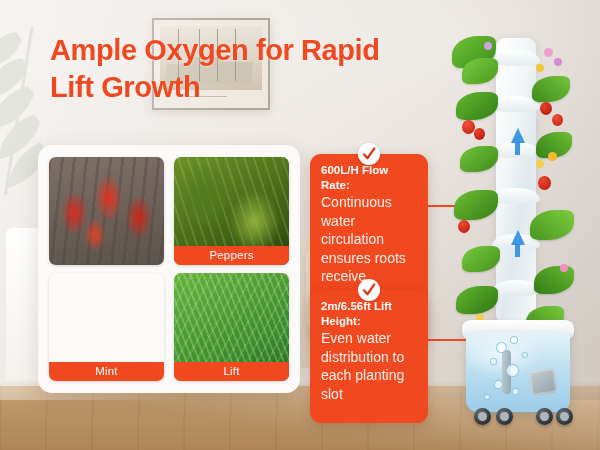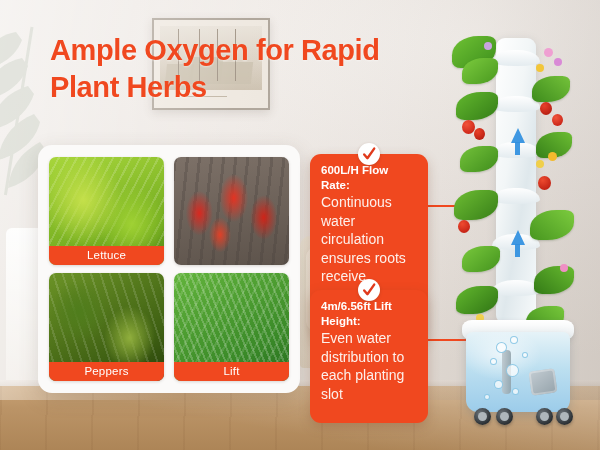--- a/index.html
+++ b/index.html
@@ -312,41 +312,41 @@
       <path d="M40 52 C14 58 4 76 2 94 C24 90 40 78 46 60 Z"></path>
       <path d="M46 80 C20 88 10 106 8 124 C30 120 46 106 52 88 Z"></path>
       <path d="M52 108 C28 118 18 136 16 154 C38 148 54 134 58 116 Z"></path>
       <path d="M58 136 C36 148 28 164 26 182 C46 176 60 162 64 144 Z"></path>
       <rect x="36" y="20" width="3" height="170" transform="rotate(9 37 100)"></rect>
     </g>
   </svg>
 
   <div class="headline">
     <span>Ample Oxygen for Rapid</span>
-    <span class="l2">Plant Herbs</span>
+    <span class="l2">Lift Growth</span>
   </div>
 
   <div class="panel">
     <div class="grid">
 
-      <div class="card">
-        <div class="card-photo ph-lettuce"></div>
-        <div class="card-label">Lettuce</div>
-      </div>
 
       <div class="card">
         <div class="card-photo ph-straw"></div>
       </div>
 
       <div class="card">
         <div class="card-photo ph-pepper"></div>
         <div class="card-label">Peppers</div>
       </div>
 
 
+      <div class="card">
+        <div class="card-photo ph-mint"></div>
+        <div class="card-label">Mint</div>
+      </div>
 
       <div class="card">
         <div class="card-photo ph-herb"></div>
         <div class="card-label">Lift</div>
       </div>
 
     </div>
   </div>
 
   <div class="connector" id="connector-1">
@@ -365,21 +365,21 @@
     <div class="callout-title">600L/H Flow Rate:</div>
     <div class="callout-body">Continuous water circulation ensures roots receive oxygen, water, and nutrients</div>
   </div>
 
   <div class="callout" id="callout-2">
     <div class="check-badge">
       <svg viewBox="0 0 22 22" width="22" height="22">
         <path d="M6.2 11.4 L9.4 15.2 L16.2 5.6" fill="none" stroke="#E03A1C" stroke-width="2.4" stroke-linecap="round" stroke-linejoin="round"></path>
       </svg>
     </div>
-    <div class="callout-title">4m/6.56ft Lift Height:</div>
+    <div class="callout-title">2m/6.56ft Lift Height:</div>
     <div class="callout-body">Even water distribution to each planting slot</div>
   </div>
 
   <div class="tower-wrap">
 
     <div class="tower-col"></div>
 
     <div class="tier" style="top:36px;"></div>
     <div class="tier" style="top:82px;"></div>
     <div class="tier" style="top:128px;"></div>

